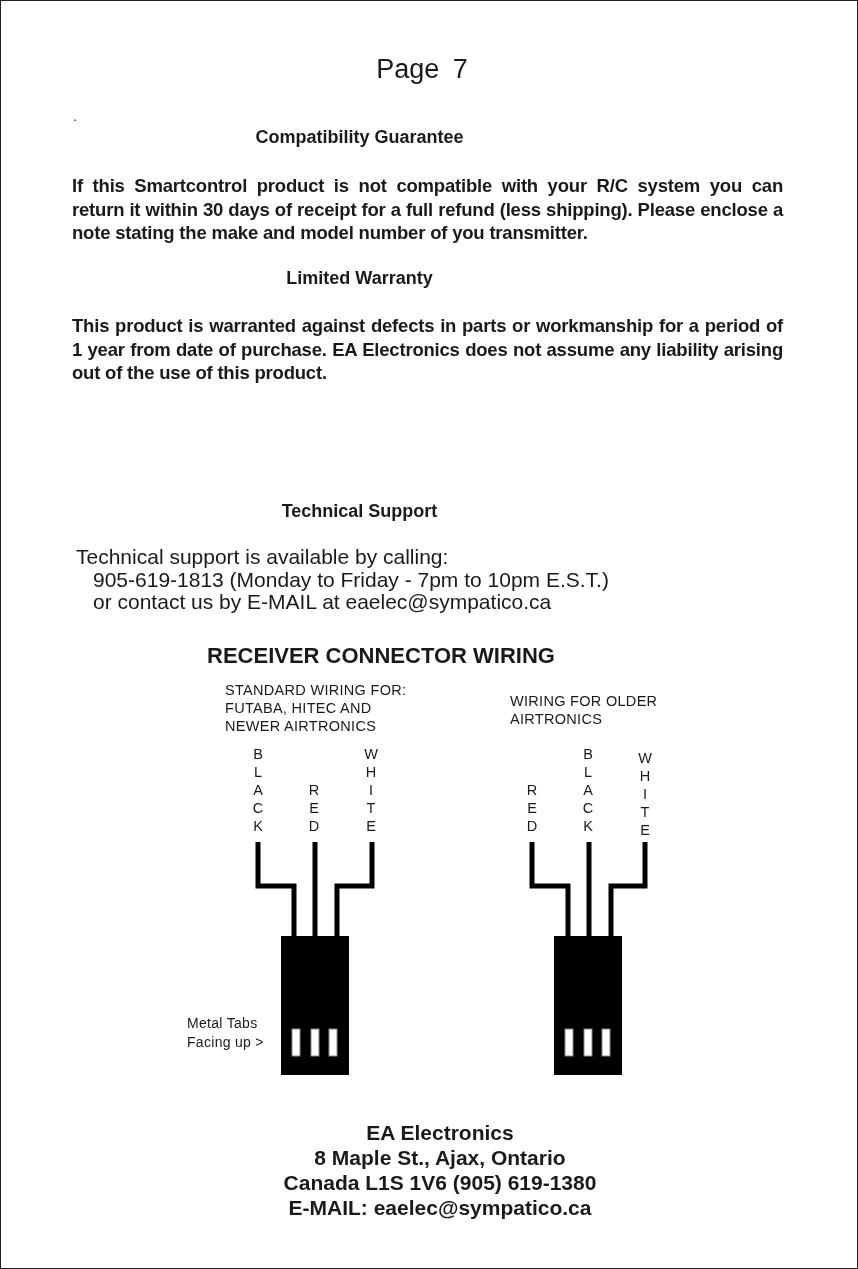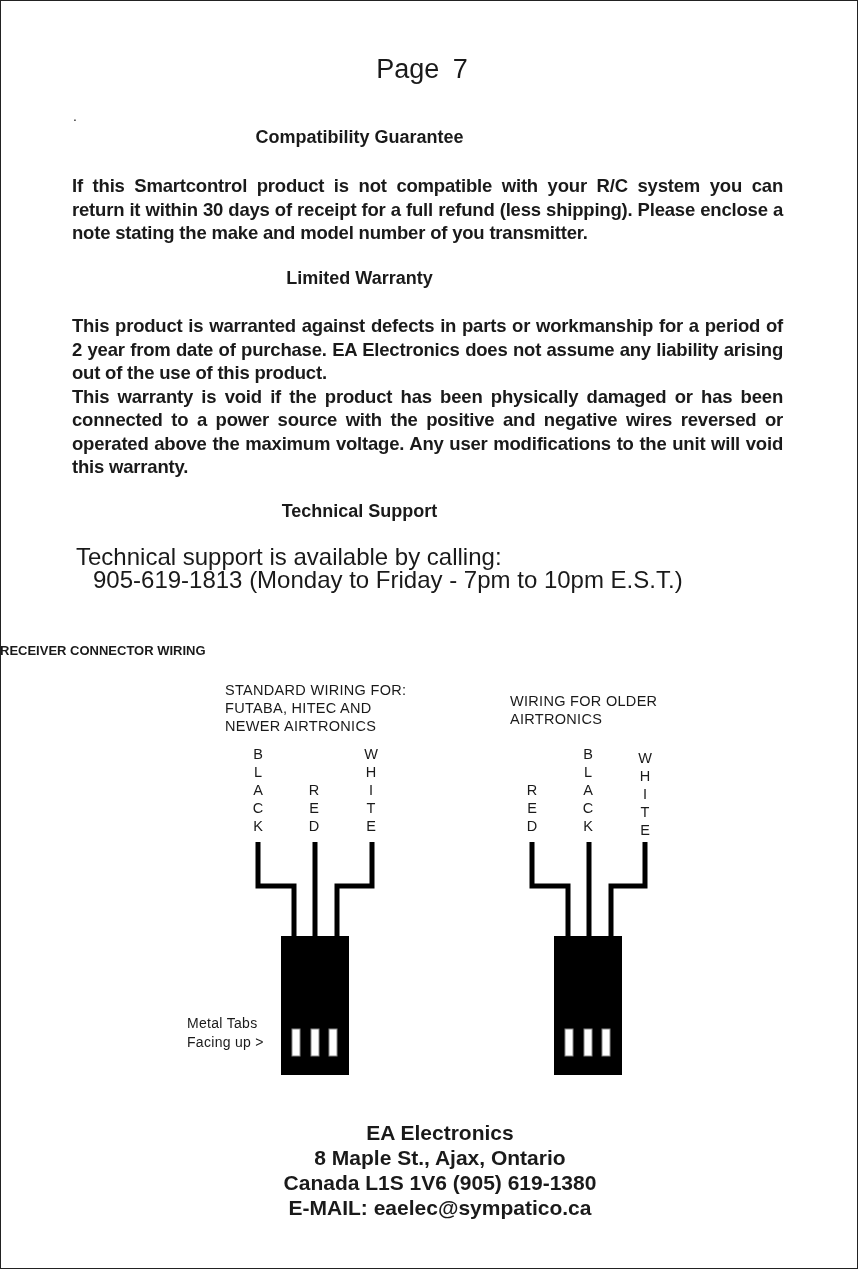--- a/index.html
+++ b/index.html
@@ -5,24 +5,24 @@
   html, body { margin:0; padding:0; background:#fff; }
   body { width:858px; height:1269px; position:relative; overflow:hidden;
          font-family:"Liberation Sans", sans-serif; color:#1a1a1a; }
   .frame { position:absolute; left:0; top:0; width:856px; height:1267px; border:1px solid #222; }
   .abs { position:absolute; }
   .page-title { left:0; width:844px; top:54px; text-align:center; font-size:27px; word-spacing:6px; }
   .dot { left:73px; top:108px; font-size:14px; }
   .heading { left:0; width:719px; text-align:center; font-weight:bold; font-size:18px; }
   .para { left:72px; width:711px; font-size:18.5px; line-height:23.5px; text-align:justify; letter-spacing:-0.2px;font-weight:bold; }
   .para p { margin:0; }
-  .support { left:76px; font-size:24px; line-height:22.5px; }
+  .support { left:76px; font-size:21px; line-height:22.5px; }
   .support div { white-space:nowrap; }
   .indent { padding-left:17px; }
-  .wiring-title { left:0; width:762px; top:643px; text-align:left; font-weight:bold; font-size:13px; }
+  .wiring-title { left:0; width:762px; top:643px; text-align:center; font-weight:bold; font-size:22px; }
   .wlabel { font-size:14.5px; line-height:18px; letter-spacing:0.3px; }
   .vletters { font-size:14.5px; line-height:18px; text-align:center; width:14px; }
   .vletters span { display:block; }
   .metal { left:187px; top:1014px; font-size:14px; line-height:19px; }
   .footer { left:0; width:858px; top:1120px; text-align:center; font-weight:bold; font-size:21px; line-height:25px;padding-left:11px; }
   svg.diagram { position:absolute; left:0; top:0; }
 </style>
 </head>
 <body>
 
@@ -31,28 +31,28 @@
 <div class="abs page-title">Page  7</div>
 <div class="abs dot">.</div>
 
 <div class="abs heading" style="top:127px">Compatibility Guarantee</div>
 <div class="abs para" style="top:174px">
   <p> If this Smartcontrol product is not compatible with your R/C system you can return it within 30 days of receipt for a full refund (less shipping). Please enclose a note stating the make and model number of you transmitter.</p>
 </div>
 
 <div class="abs heading" style="top:268px">Limited Warranty</div>
 <div class="abs para" style="top:314px">
-  <p> This product is warranted against defects in parts or workmanship for a period of 2 year from date of purchase. EA Electronics does not assume any liability arising out of the use of this product.</p>
-  <p> This warranty is void if the product has been physically damaged or has been connected to a power source with the positive and negative wires reversed or operated above the maximum voltage. Any user modifications to the unit will void this warranty.</p>
+  <p> This product is warranted against defects in parts or workmanship for a period of 1 year from date of purchase. EA Electronics does not assume any liability arising out of the use of this product.</p>
 </div>
 
 <div class="abs heading" style="top:501px">Technical Support</div>
 <div class="abs support" style="top:546px">
   <div>Technical support is available by calling:</div>
   <div class="indent">905-619-1813 (Monday to Friday - 7pm to 10pm E.S.T.)</div>
+  <div class="indent">or contact us by E-MAIL at eaelec@sympatico.ca</div>
 </div>
 
 <div class="abs wiring-title">RECEIVER CONNECTOR WIRING</div>
 
 <div class="abs wlabel" style="left:225px; top:681px">
   <div>STANDARD WIRING FOR:</div>
   <div>FUTABA, HITEC AND</div>
   <div>NEWER AIRTRONICS</div>
 </div>
 <div class="abs wlabel" style="left:510px; top:692px">

